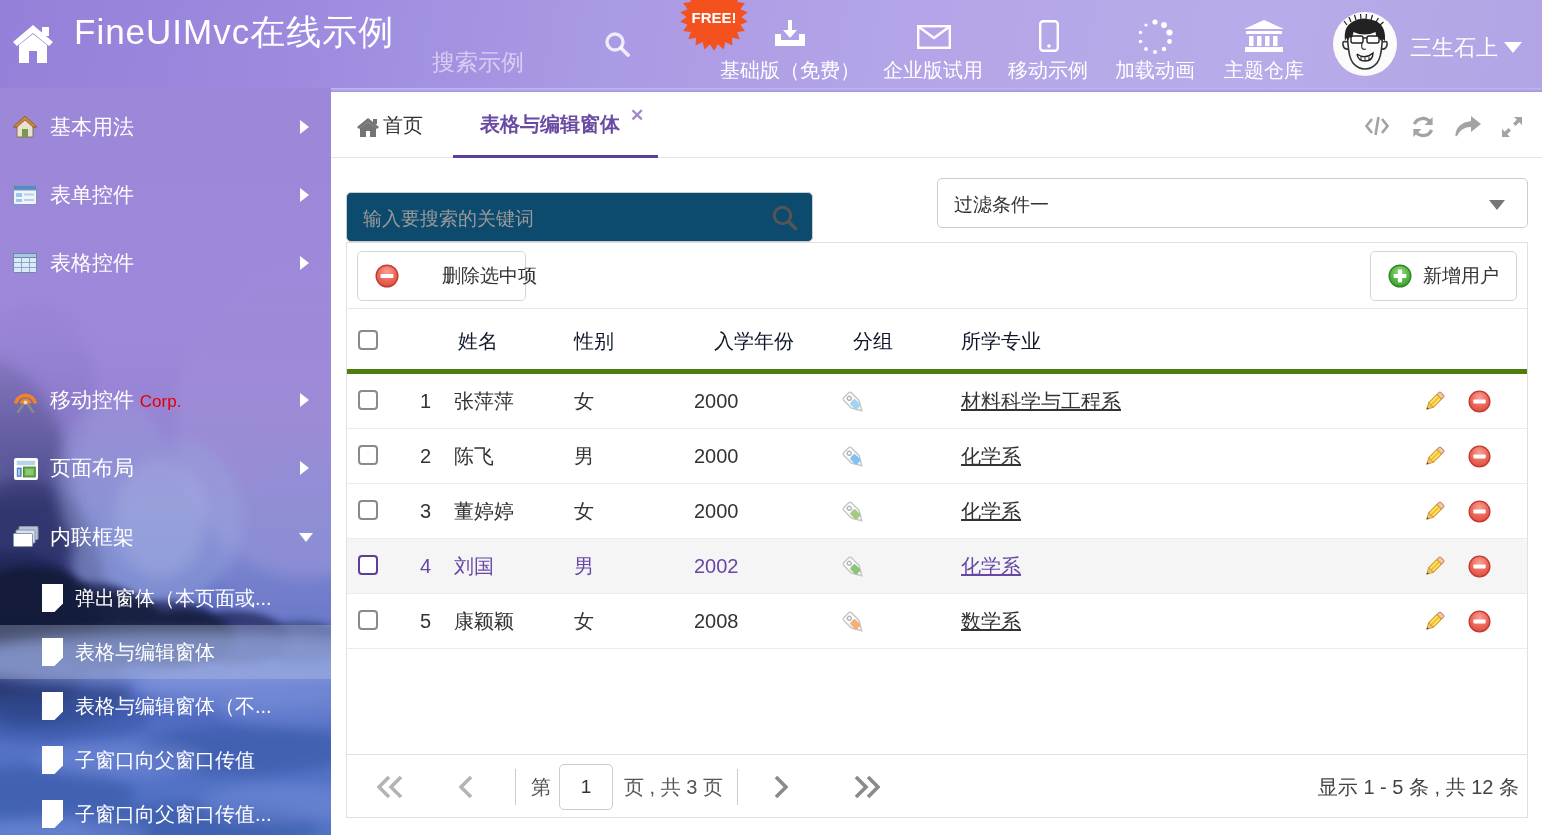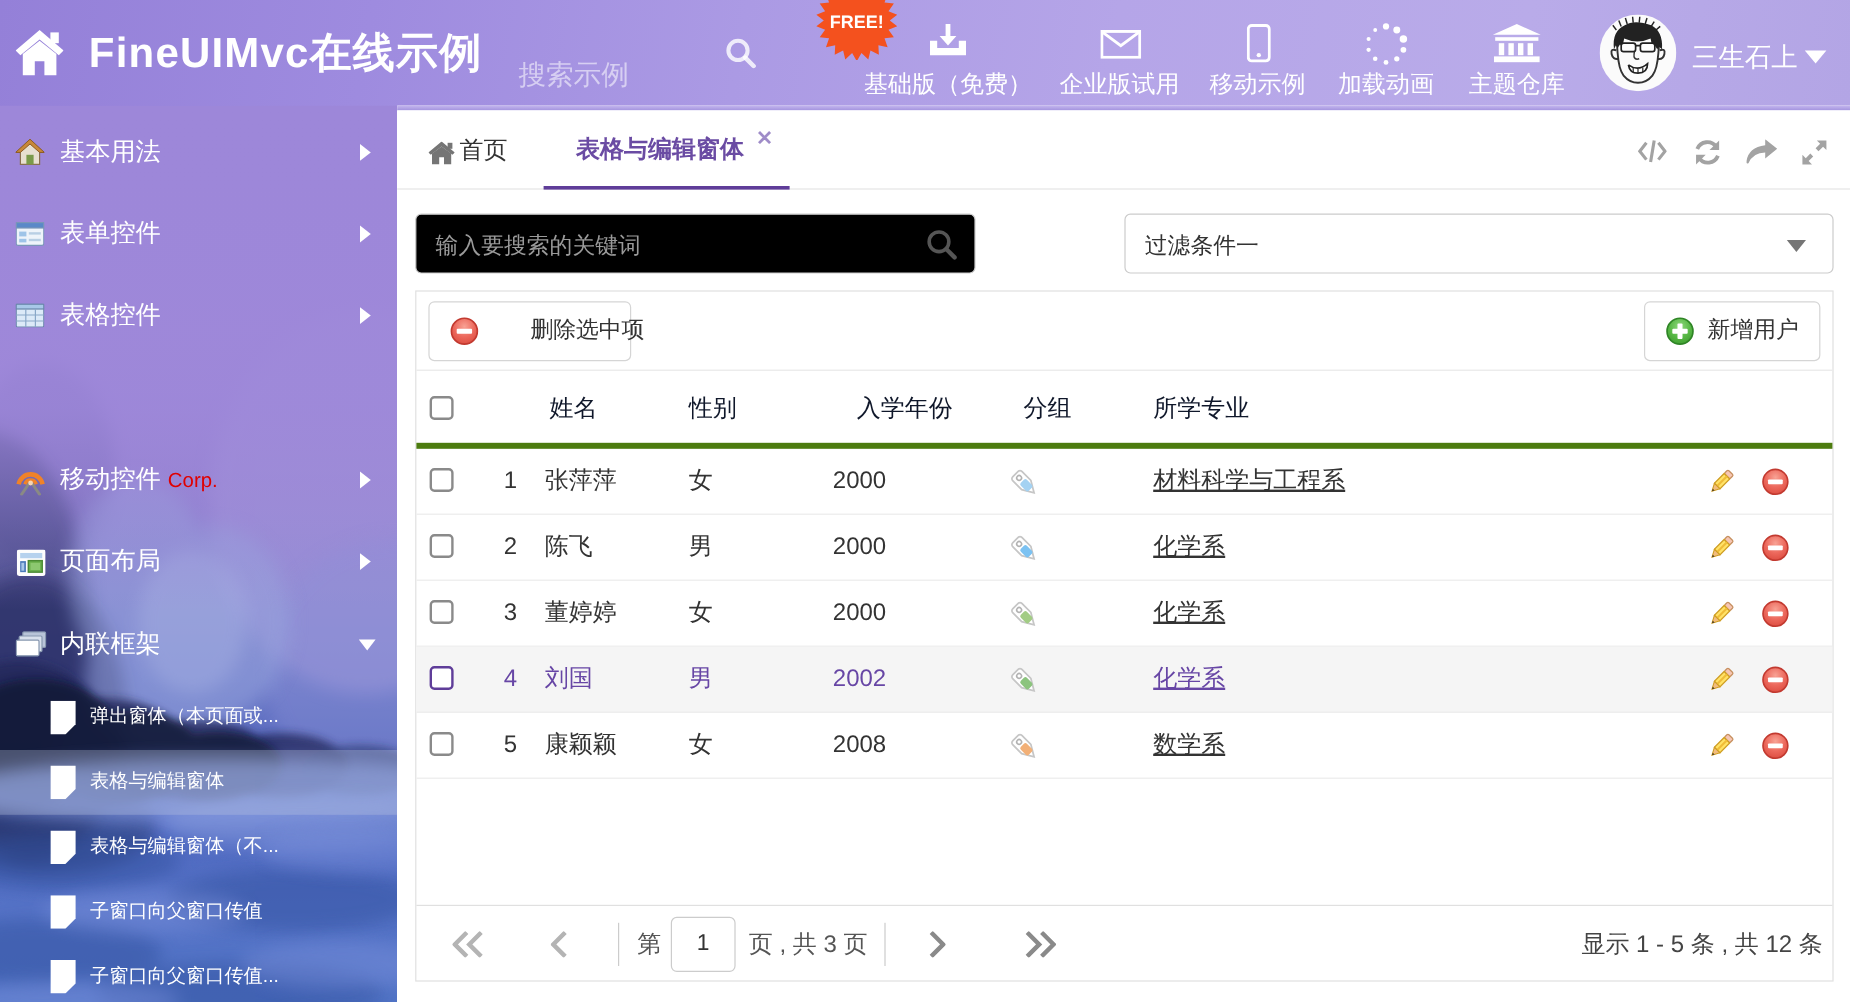--- a/index.html
+++ b/index.html
@@ -1,47 +1,47 @@
 <!DOCTYPE html>
 <html><head>
 <meta charset="utf-8">
 <style>
 *{margin:0;padding:0;box-sizing:border-box}
 html,body{width:1542px;height:835px;overflow:hidden;font-family:"Liberation Sans",sans-serif;background:#fff}
 .abs{position:absolute}
 
 #header{position:absolute;left:0;top:0;width:1542px;height:92px;
 background:linear-gradient(100deg,#9480d8 0%,#9e8bdf 20%,#ab9ae4 40%,#b5a5e8 60%,#b9abe9 82%,#b3a5e5 100%);}
-#logo-title{position:absolute;left:74px;top:21px;font-size:35px;font-weight:bold;color:#fff;letter-spacing:1px}
+#logo-title{position:absolute;left:74px;top:9px;font-size:35px;font-weight:normal;color:#fff;letter-spacing:1px}
 #hsearch{position:absolute;left:432px;top:47px;font-size:23px;color:rgba(255,255,255,0.55)}
 .hlabel{position:absolute;top:57px;font-size:20px;color:#fff;white-space:nowrap;transform:translateX(-50%)}
 #uname{position:absolute;left:1410px;top:33px;font-size:22px;color:#fff}
 
 #sidebar{position:absolute;left:0;top:88px;width:331px;height:747px;overflow:hidden;padding-left:12px;}
 .mitem{position:absolute;left:0;width:331px;height:56px;color:#fff;font-size:21px;line-height:56px}
 .mitem .txt{position:absolute;left:50px;top:0}
 .mitem .arrow-r{position:absolute;right:22px;top:21px;width:0;height:0;border-left:9px solid #fff;border-top:7px solid transparent;border-bottom:7px solid transparent}
 .mitem .arrow-d{position:absolute;right:18px;top:24px;width:0;height:0;border-top:9px solid #fff;border-left:7px solid transparent;border-right:7px solid transparent}
-.subitem{position:absolute;left:0;width:331px;height:54px;color:#fff;font-size:16px;line-height:54px}
+.subitem{position:absolute;left:0;width:331px;height:54px;color:#fff;font-size:20px;line-height:54px}
 .subitem .txt{position:absolute;left:75px;top:0;white-space:nowrap}
 .sdoc{left:42px;top:13px}
 .subitem.on{background:rgba(190,200,225,0.32)}
 .corp{color:#e00000;font-size:17px}
 
 #content{position:absolute;left:331px;top:88px;width:1211px;height:747px;background:#fff}
 #ctop{position:absolute;left:0;top:-0px;width:1211px;height:4px;background:linear-gradient(#c4b6ee,#a393de)}
 
 #tabbar{position:absolute;left:0;top:4px;width:1211px;height:66px;border-bottom:1px solid #e4e4e4;background:#fff}
 #tab-home{position:absolute;left:52px;top:20px;font-size:20px;color:#333}
 #tab-act{position:absolute;left:149px;top:19px;font-size:20px;font-weight:bold;color:#6a4ba3}
 #tab-underline{position:absolute;left:122px;top:63px;width:205px;height:3px;background:#5f3d99}
 #tab-close{position:absolute;left:299px;top:13px;font-size:17px;font-weight:bold;color:#9f8cc8}
 .topicon{position:absolute;top:24px;color:#a0a0a0}
 
-#srch{position:absolute;left:15px;top:90px;width:467px;height:50px;border:1px solid #ccc;border-radius:5px;background:#000000}
+#srch{position:absolute;left:15px;top:104px;width:467px;height:50px;border:1px solid #ccc;border-radius:5px;background:#0c4a6e}
 #srch .ph{position:absolute;left:16px;top:13px;font-size:19px;color:#9a9a9a}
 #filt{position:absolute;left:606px;top:90px;width:591px;height:50px;border:1px solid #ccc;border-radius:5px;background:#fff}
 #filt .tx{position:absolute;left:16px;top:13px;font-size:19px;color:#333}
 #filt .caret{position:absolute;right:22px;top:21px;width:0;height:0;border-top:10px solid #757575;border-left:8px solid transparent;border-right:8px solid transparent}
 
 #grid{position:absolute;left:15px;top:154px;width:1182px;height:576px;border:1px solid #e0e0e0;background:#fff}
 #toolbar{position:absolute;left:0;top:0;width:1180px;height:66px;border-bottom:1px solid #e8e8e8}
 .btn{position:absolute;top:8px;height:50px;border:1px solid #d5d5d5;border-radius:5px;background:#fff;font-size:19px;color:#333;line-height:48px;white-space:nowrap}
 
 .trow{position:absolute;left:0;width:1180px;height:55px;border-bottom:1px solid #ececec;font-size:20px;color:#333}

